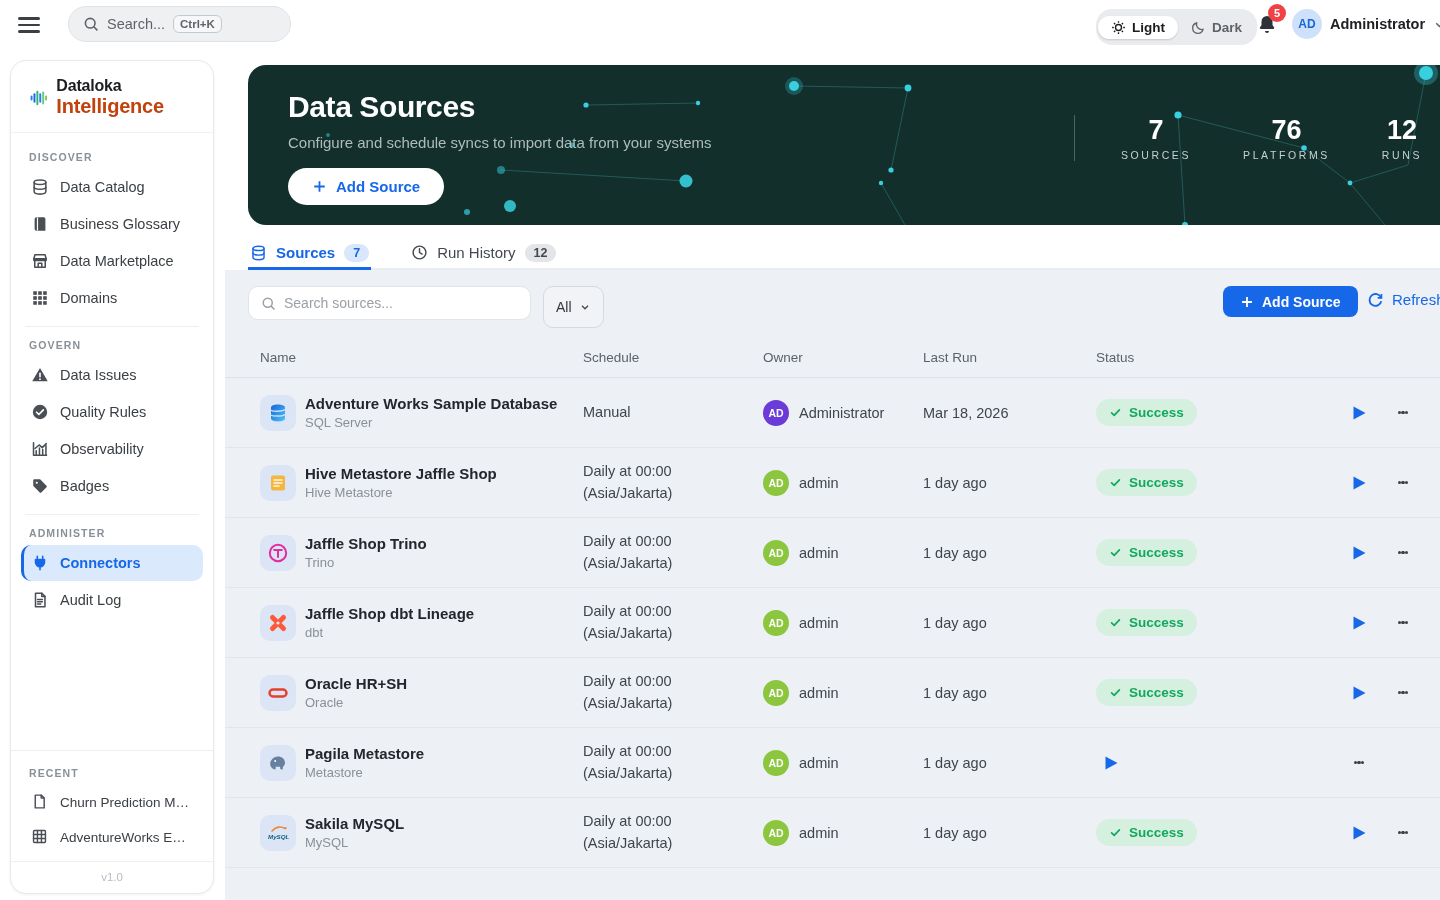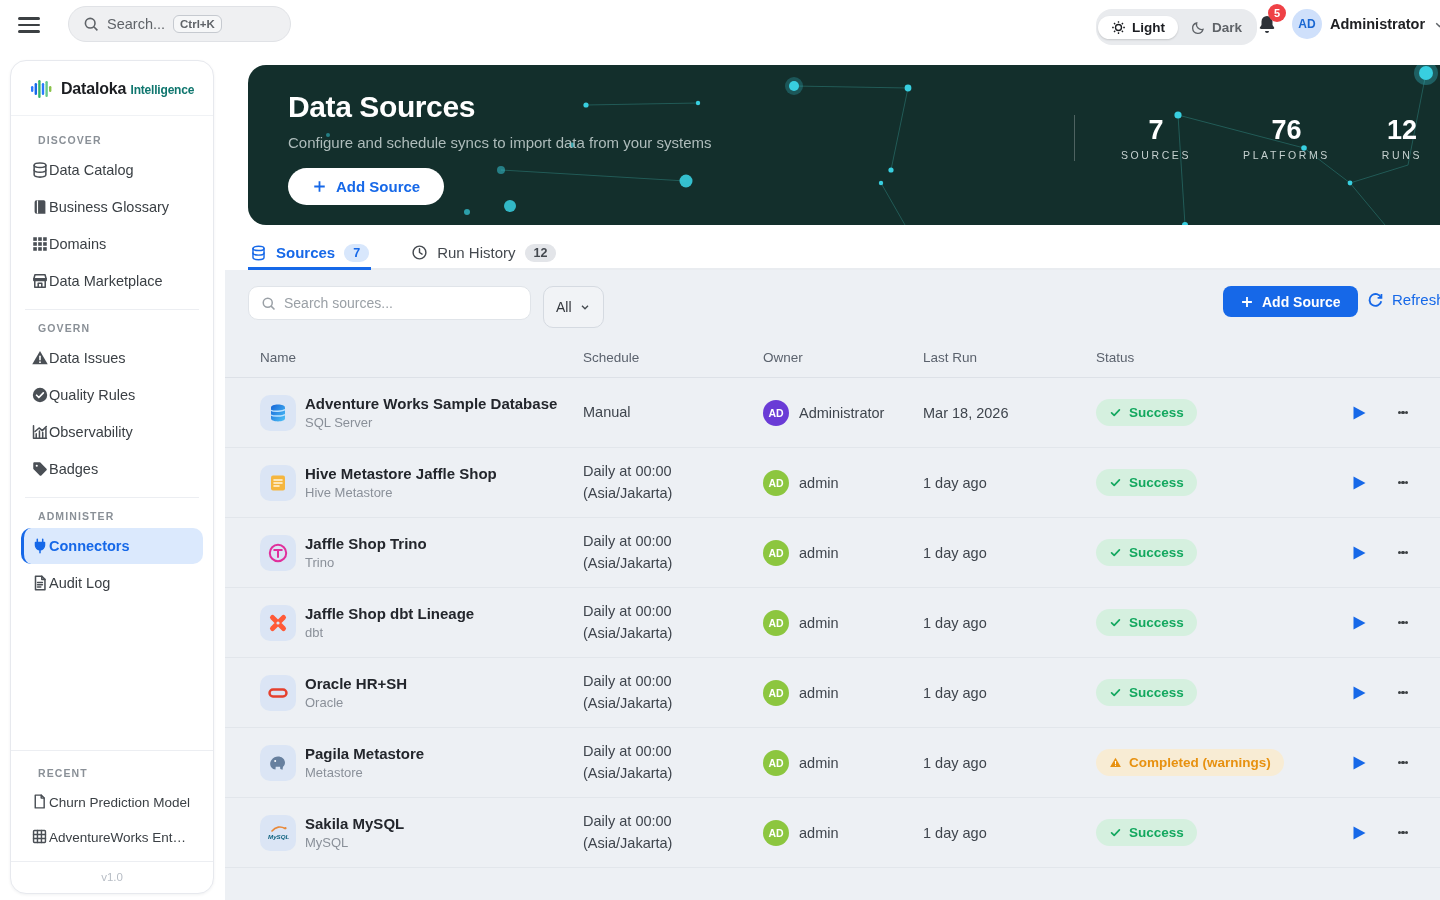--- a/index.html
+++ b/index.html
@@ -27,24 +27,24 @@
   .avatar-sm { width:30px; height:30px; border-radius:50%; background:#cfe0fb; color:#1967d2; font-weight:700;
     font-size:12px; display:flex; align-items:center; justify-content:center; }
   .username { font-size:14.5px; font-weight:600; color:#202124; }
 
   
   .sidebar { position:absolute; left:10px; top:60px; width:204px; bottom:6px; background:#fff;
     border:1px solid #e7e9ee; border-radius:16px; box-shadow:0 1px 3px rgba(20,30,50,.06);
     display:flex; flex-direction:column; overflow:hidden; z-index:20; }
   .brand { display:flex; align-items:center; gap:8px; padding:16px 14px 14px 18px; border-bottom:1px solid #f0f2f5; }
   .brand-name { font-size:16px; font-weight:700; color:#1b1d21; letter-spacing:-.2px;}
-  .brand-suffix { font-size:12px; font-weight:700; color:#0f766e; letter-spacing:-.2px;}
+  .brand-suffix { font-size:20px; font-weight:700; color:#c2410c; letter-spacing:-.2px;}
   .nav { padding:6px 10px 0; flex:1 1 auto; overflow:hidden; }
-  .sec-title { font-size:10.5px; font-weight:700; letter-spacing:1.1px; color:#8a9097; margin:12px 17px 6px; }
-  .nav-item { display:flex; align-items:center; padding:9px 10px; border-radius:10px; font-size:14.5px;
+  .sec-title { font-size:10.5px; font-weight:700; letter-spacing:1.1px; color:#8a9097; margin:12px 8px 6px; }
+  .nav-item { display:flex; align-items:center; gap:11px; padding:9px 10px; border-radius:10px; font-size:14.5px;
     color:#3b4045; cursor:pointer; margin:1px 0; }
   .nav-item .icn { width:18px; height:18px; display:inline-flex; color:#4a4f55; flex:0 0 18px; }
   .nav-item.active { background:#dbe9fd; color:#1668e8; font-weight:700; border-left:3px solid #1668e8; padding-left:7px; }
   .nav-item.active .icn { color:#1668e8; }
   .nav-divider { height:1px; background:#eceef2; margin:10px 4px; }
   .recent { border-top:1px solid #eceef2; padding:4px 10px 0; }
   .recent .nav-item { font-size:13.5px; padding:8px 10px; }
   .version { border-top:1px solid #eceef2; text-align:center; color:#b7bdc5; font-size:11.5px; padding:9px 0 10px; margin-top:6px; }
 
   
@@ -194,44 +194,44 @@
             <span class="icn ">
           <svg width="18" height="18" viewBox="0 0 20 20">
             <path fill="currentColor" d="M6.2 2.5h8a1.8 1.8 0 0 1 1.8 1.8v13.2H6.2A2.2 2.2 0 0 1 4 15.3V4.7a2.2 2.2 0 0 1 2.2-2.2z"></path>
             <path d="M7.2 2.8v14.4" stroke="#fff" stroke-width="1.3"></path>
           </svg>
         </span>
         <span>Business Glossary</span>
       </div>
       <div class="nav-item">
             <span class="icn ">
+          <svg width="18" height="18" viewBox="0 0 20 20" fill="none" stroke="currentColor" stroke-width="1.7" stroke-linecap="round" stroke-linejoin="round">
+            <path d="M3.2 7.5 4.4 3h11.2l1.2 4.5"></path>
+            <path d="M3.2 7.5h13.6v2H3.2z" fill="currentColor"></path>
+            <path d="M4.2 9.5V17h11.6V9.5"></path>
+            <path d="M8 17v-4.5h4V17"></path>
+          </svg>
+        </span>
+        <span>Data Marketplace</span>
+      </div>
+      <div class="nav-item">
+            <span class="icn ">
           <svg width="18" height="18" viewBox="0 0 20 20" fill="currentColor">
             <rect x="2.5" y="2.5" width="4" height="4"></rect>
             <rect x="8" y="2.5" width="4" height="4"></rect>
             <rect x="13.5" y="2.5" width="4" height="4"></rect>
             <rect x="2.5" y="8" width="4" height="4"></rect>
             <rect x="8" y="8" width="4" height="4"></rect>
             <rect x="13.5" y="8" width="4" height="4"></rect>
             <rect x="2.5" y="13.5" width="4" height="4"></rect>
             <rect x="8" y="13.5" width="4" height="4"></rect>
             <rect x="13.5" y="13.5" width="4" height="4"></rect>
           </svg>
         </span>
         <span>Domains</span>
-      </div>
-      <div class="nav-item">
-            <span class="icn ">
-          <svg width="18" height="18" viewBox="0 0 20 20" fill="none" stroke="currentColor" stroke-width="1.7" stroke-linecap="round" stroke-linejoin="round">
-            <path d="M3.2 7.5 4.4 3h11.2l1.2 4.5"></path>
-            <path d="M3.2 7.5h13.6v2H3.2z" fill="currentColor"></path>
-            <path d="M4.2 9.5V17h11.6V9.5"></path>
-            <path d="M8 17v-4.5h4V17"></path>
-          </svg>
-        </span>
-        <span>Data Marketplace</span>
       </div>
       <div class="nav-divider"></div>
       <div class="sec-title">GOVERN</div>
       <div class="nav-item">
             <span class="icn ">
           <svg width="18" height="18" viewBox="0 0 20 20">
             <path fill="currentColor" d="M10 2.2 18.6 17H1.4z"></path>
             <path d="M10 8v4" stroke="#fff" stroke-width="1.8" stroke-linecap="round"></path>
             <circle cx="10" cy="14.6" r="1" fill="#fff"></circle>
           </svg>
@@ -630,27 +630,20 @@
               <div class="nm">Pagila Metastore</div>
       <div class="sub">Metastore</div>
             </span>
     </div>
     <div class="sched">Daily at 00:00<br>(Asia/Jakarta)</div>
     <div class="ownercell">
       <span class="avatar-row" style="background:#8cc63f">AD</span>
       <span>admin</span>
     </div>
     <div class="lastrun">1 day ago</div>
-    <div><span class="pill warning">
-      <svg width="13" height="13" viewBox="0 0 20 20">
-                <path fill="#e79110" d="M10 2.5 18.3 17H1.7z"></path>
-                <path d="M10 8v4" stroke="#fff" stroke-width="1.6" stroke-linecap="round"></path>
-                <circle cx="10" cy="14.4" r=".9" fill="#fff"></circle>
-              </svg>
-      Completed (warnings)</span></div>
     <div class="rowbtn">
       <svg width="15" height="16" viewBox="0 0 14 16">
               <path d="M1 1.5v13l12-6.5z" fill="#1668e8"></path>
             </svg>
     </div>
     <div class="rowbtn kebab">
             <span></span>
             <span></span>
             <span></span>
           </div>

